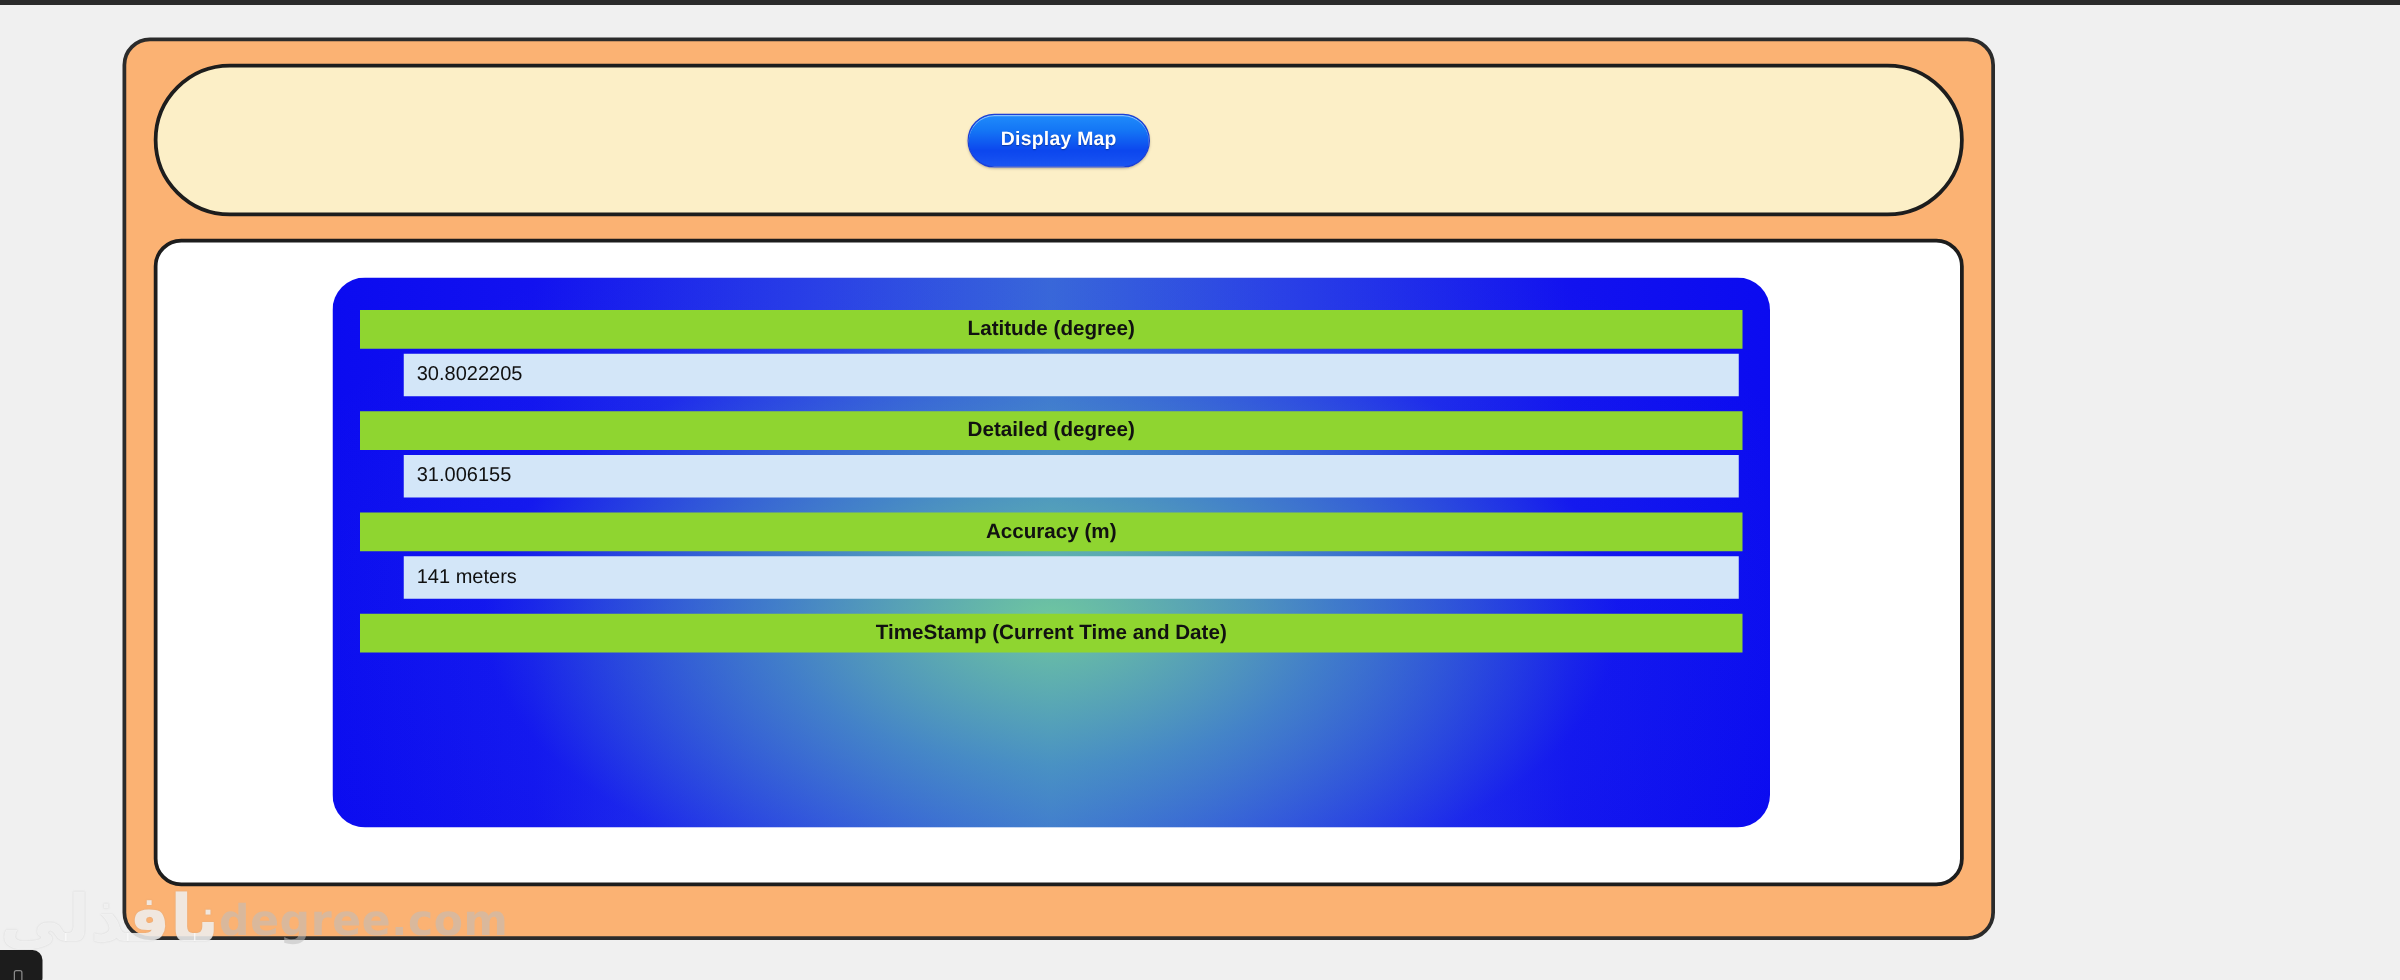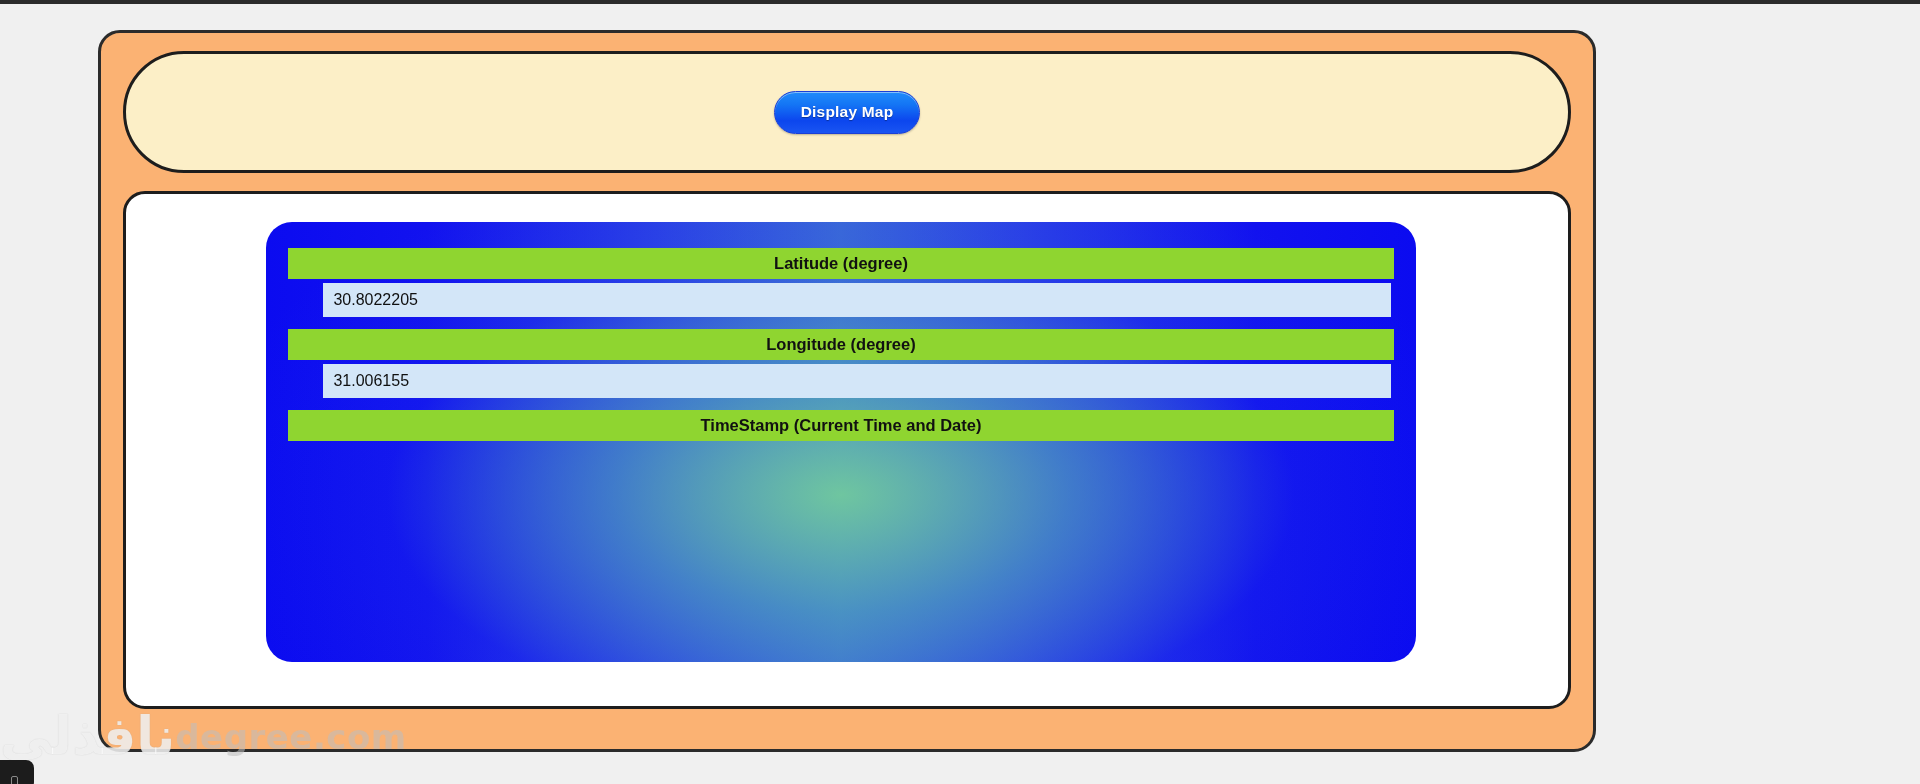--- a/index.html
+++ b/index.html
@@ -220,24 +220,28 @@
     <div class="content-card">
 
       <div class="data-panel">
 
         <div class="field-group">
           <label class="field-label">Latitude (degree)</label>
           <input class="field-value" type="text" readonly="" value="30.8022205" style="">
         </div>
 
         <div class="field-group">
-          <label class="field-label">Longitude (degree)</label>
+          <label class="field-label">Detailed (degree)</label>
           <input class="field-value" type="text" readonly="" value="31.006155" style="">
         </div>
 
+        <div class="field-group">
+          <label class="field-label">Accuracy (m)</label>
+          <input class="field-value" type="text" readonly="" value="141 meters" style="">
+        </div>
 
         <div class="field-group">
           <label class="field-label">TimeStamp (Current Time and Date)</label>
         </div>
 
       </div>
     </div>
   </div>
 
   <div class="watermark">

